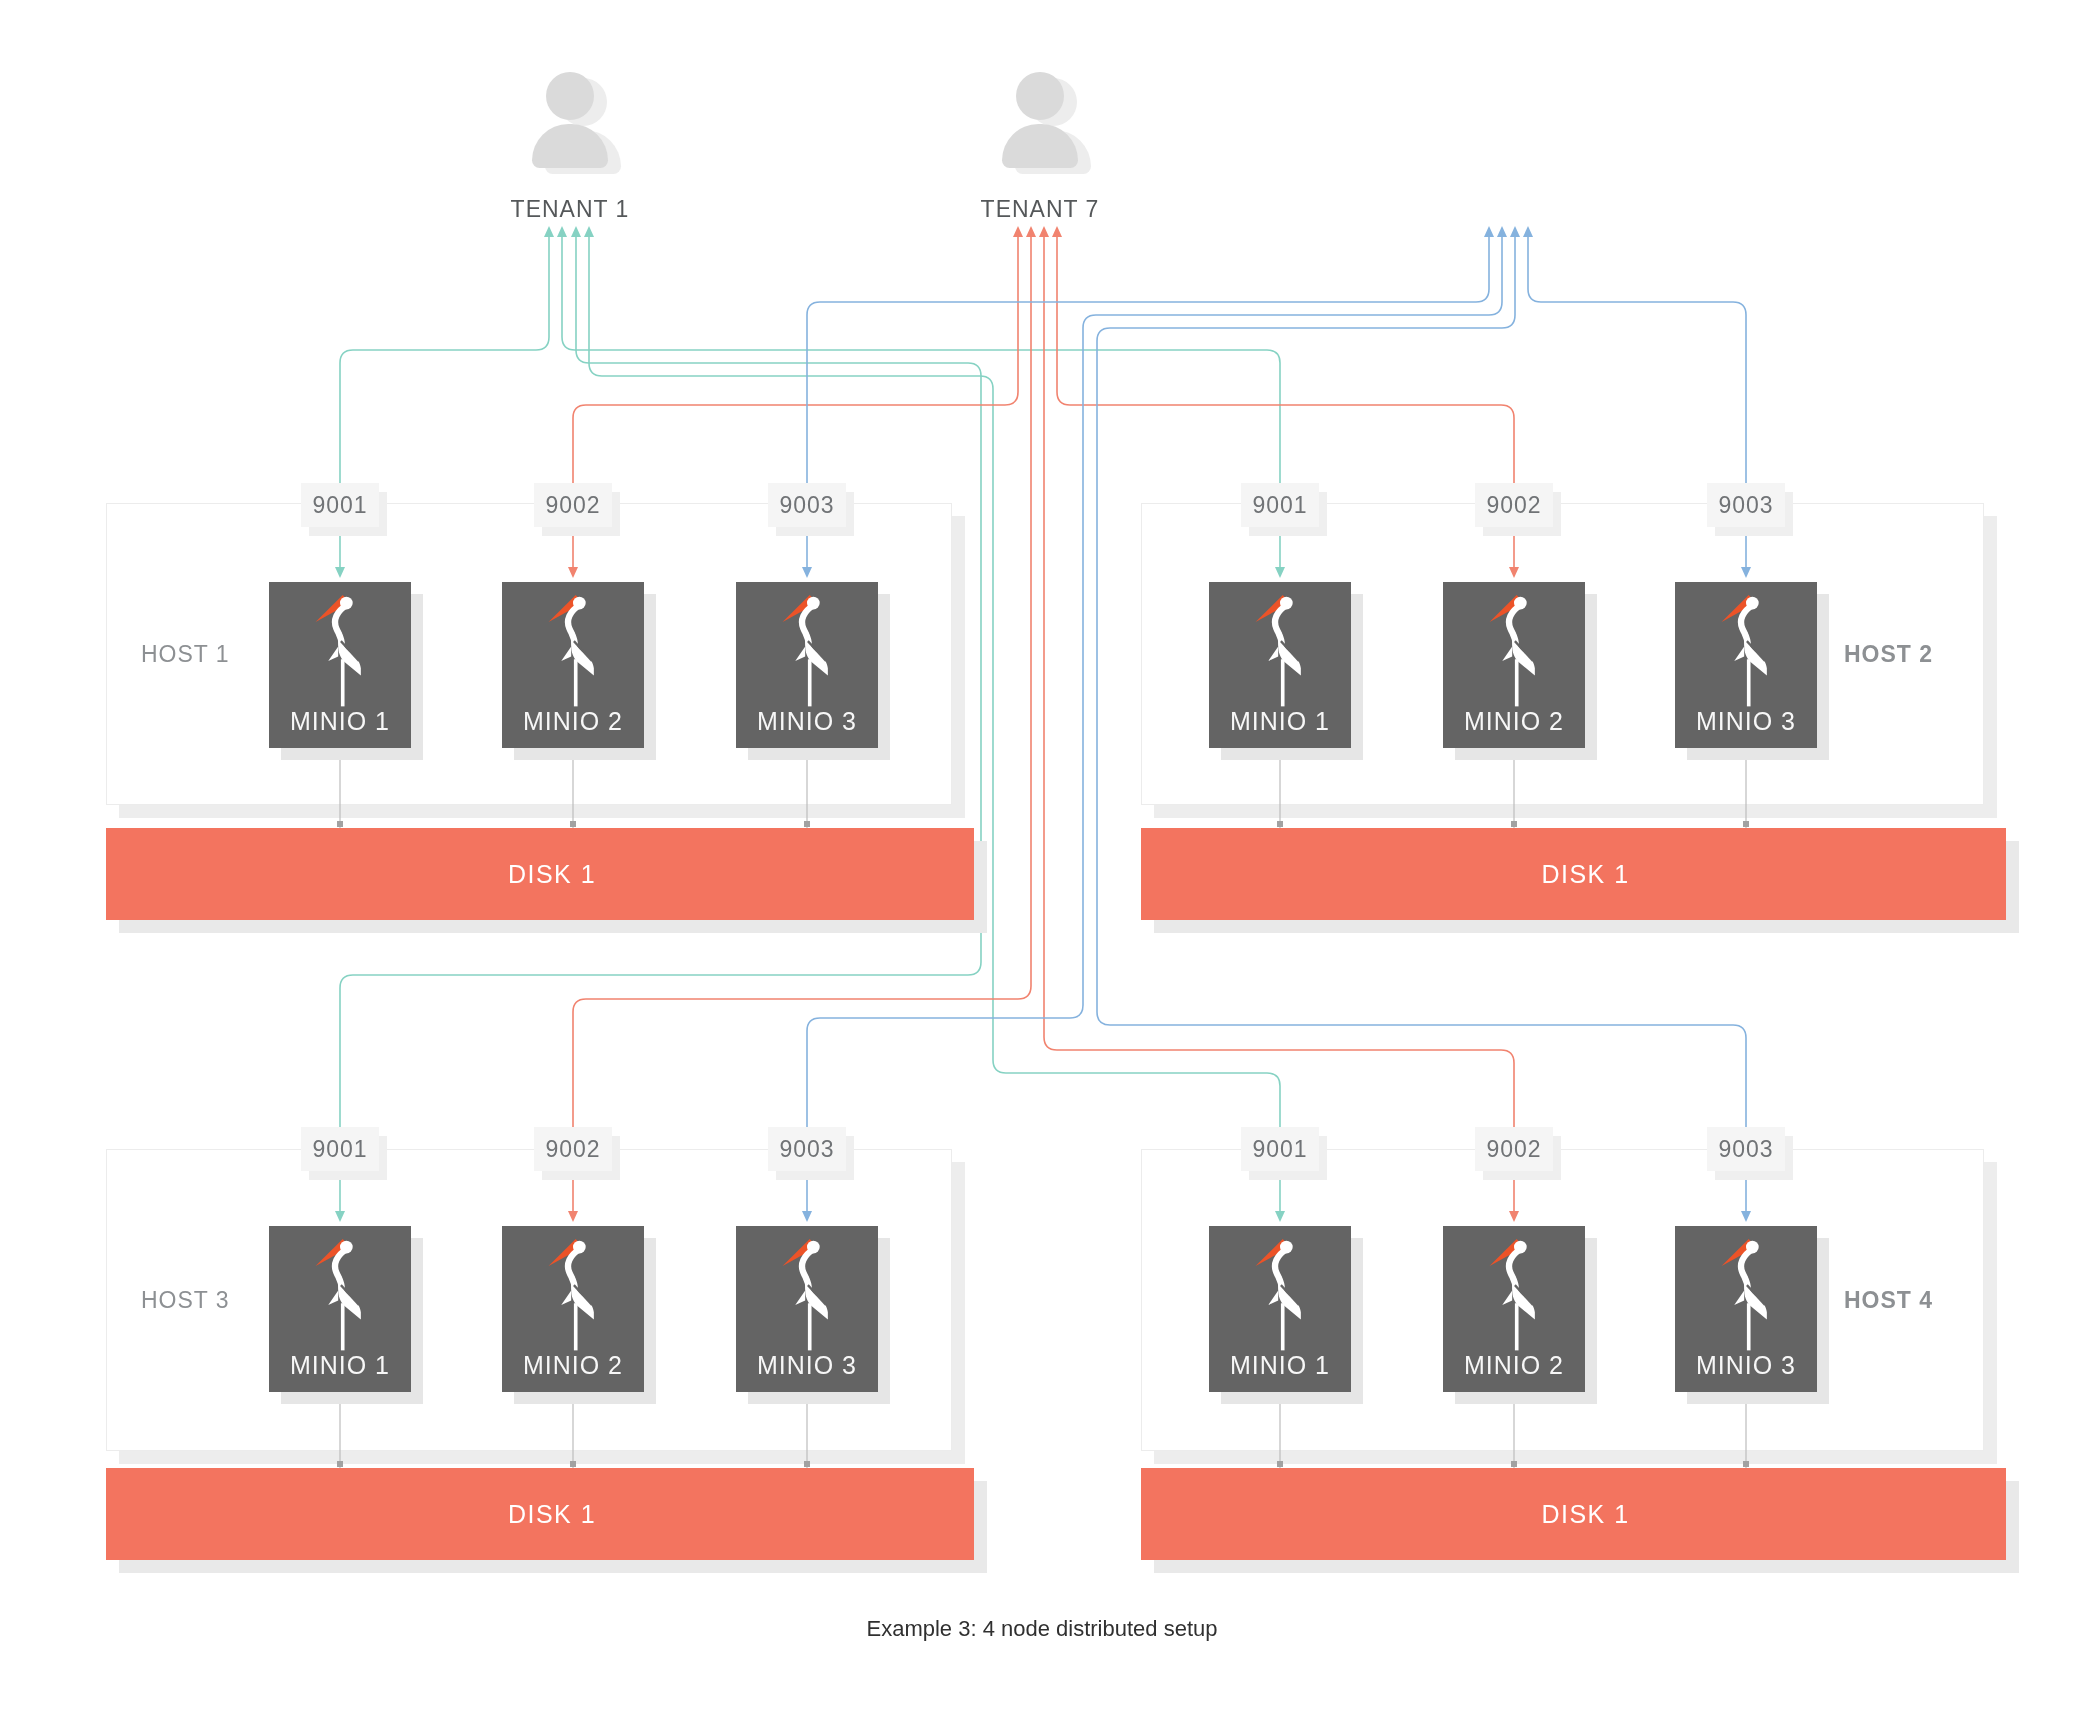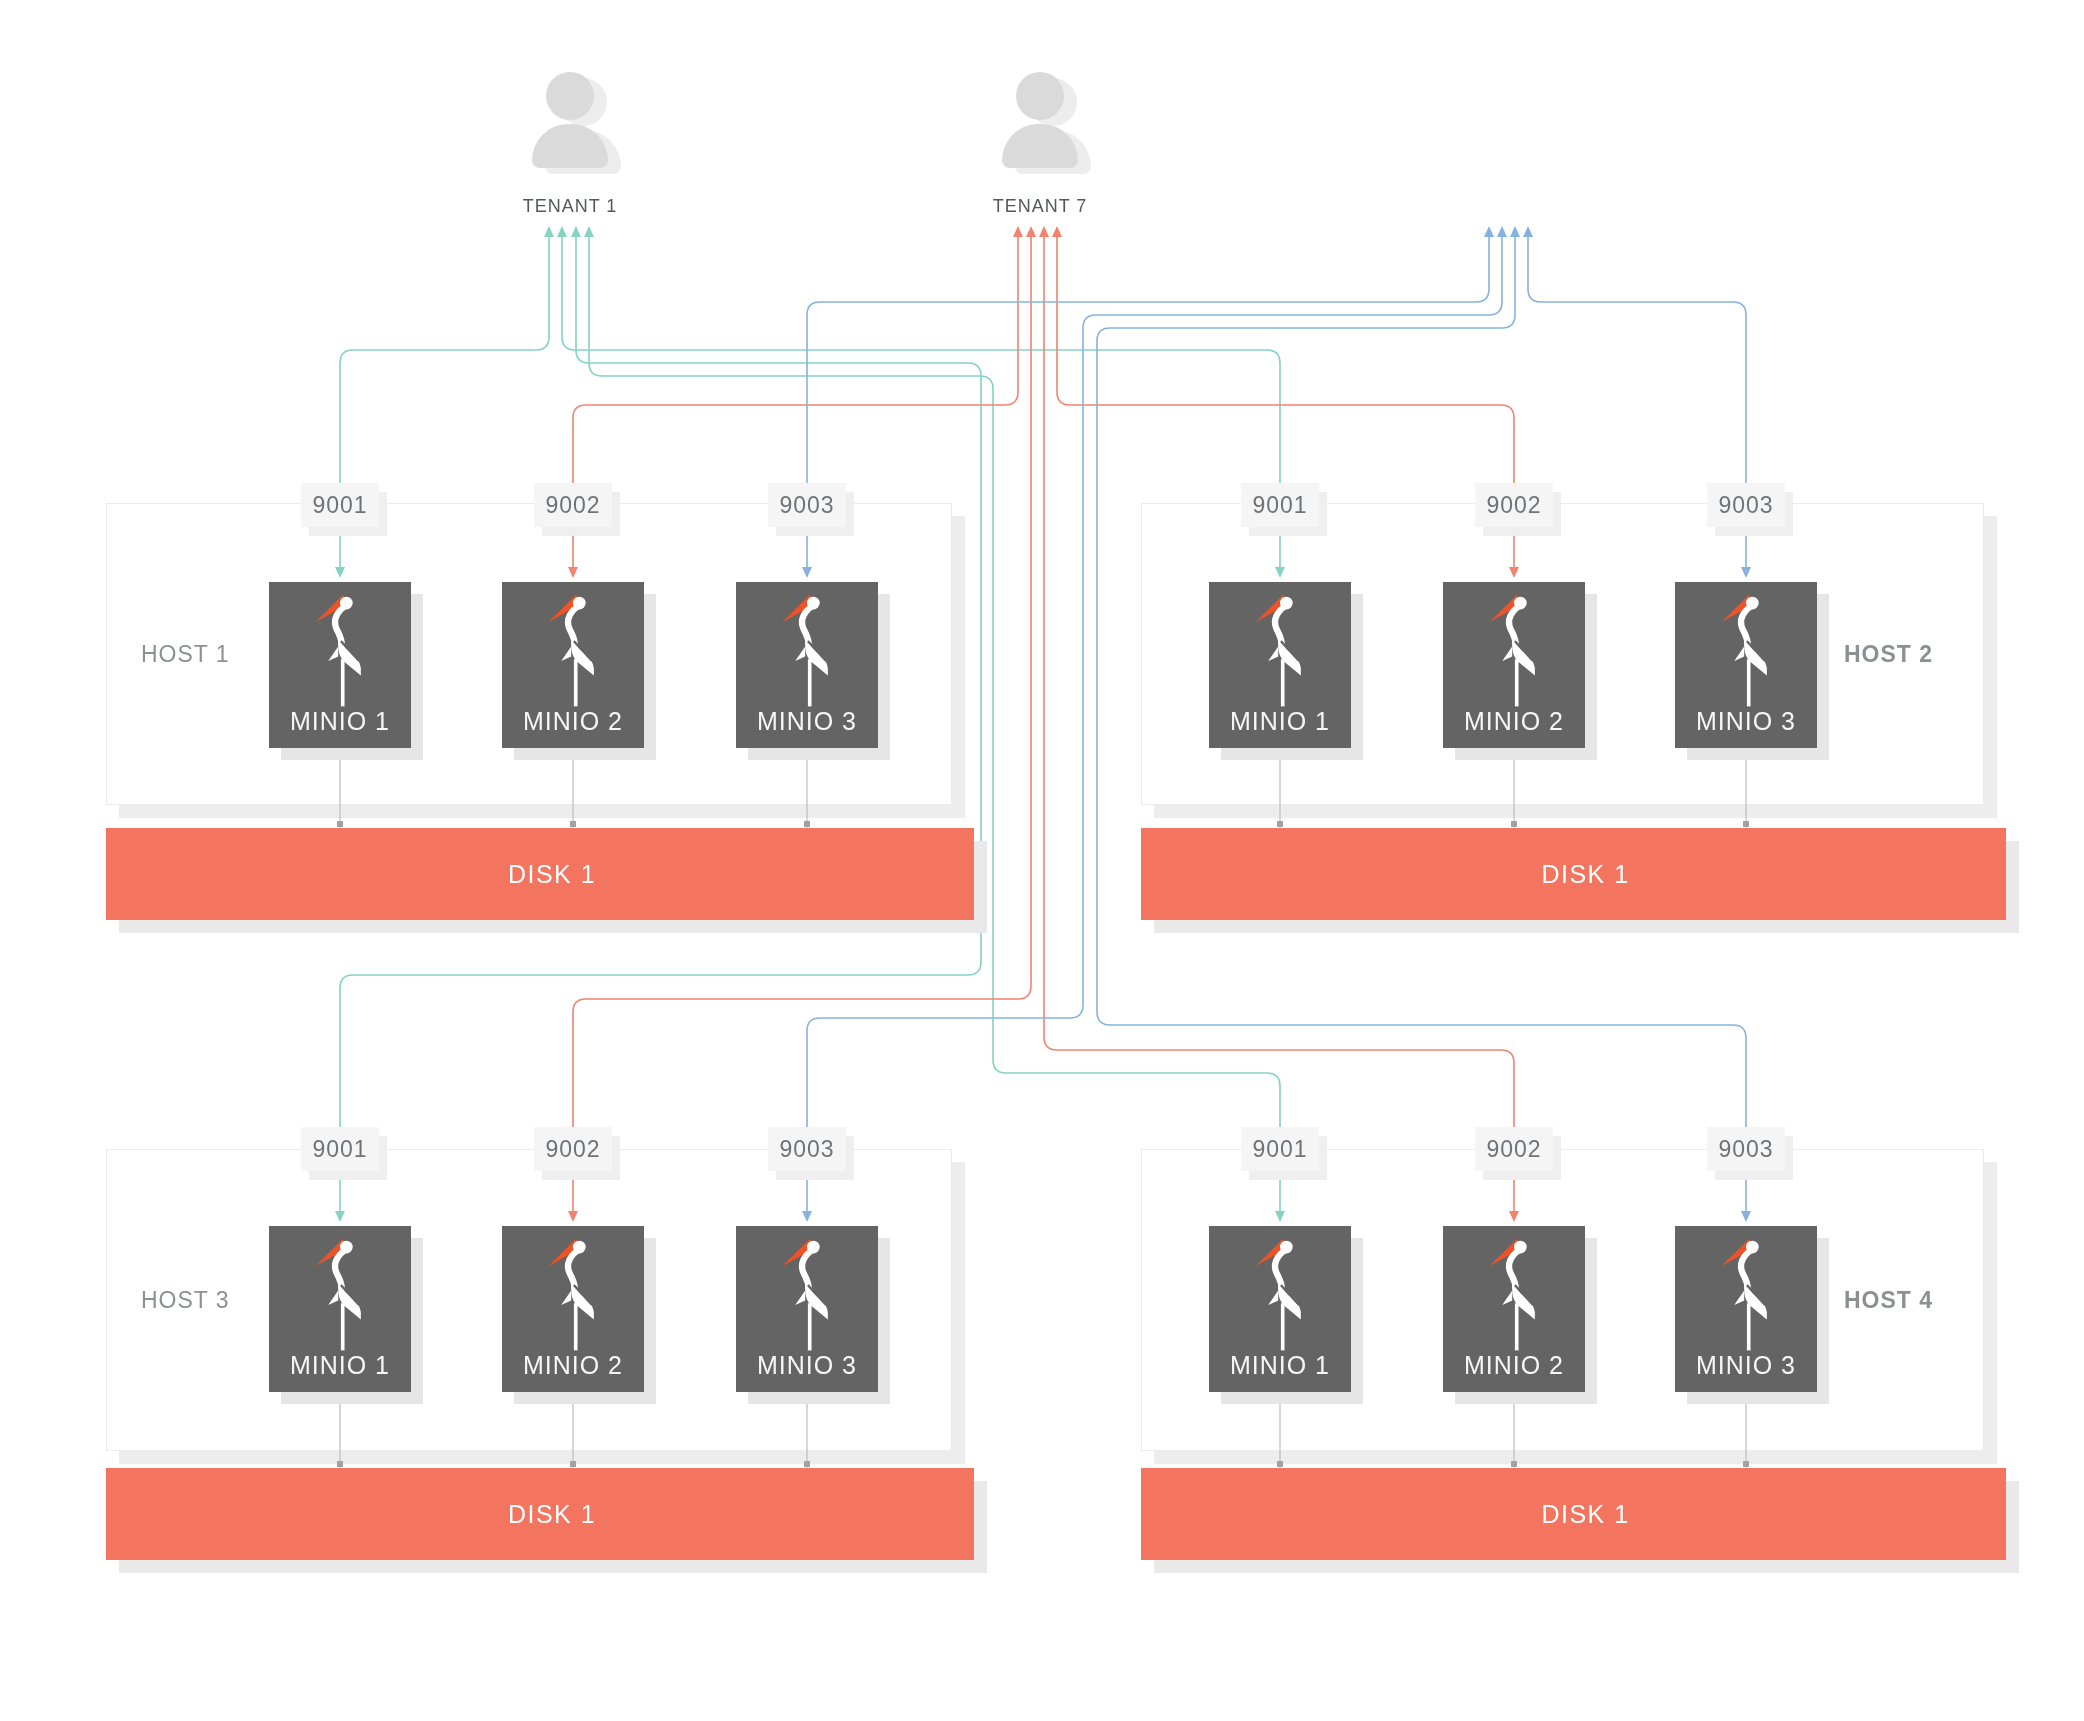--- a/index.html
+++ b/index.html
@@ -10,21 +10,21 @@
   
   .tenant{position:absolute;top:72px;width:140px;z-index:3;}
   .person{position:relative;width:96px;height:96px;margin:0 auto;}
   .p-head{position:absolute;left:24px;top:0;width:48px;height:48px;border-radius:50%;background:#dadada;}
   .p-body{position:absolute;left:10px;top:52px;width:76px;height:44px;
           border-radius:38px 38px 8px 8px;background:#dadada;}
   .person.shadow{position:absolute;left:50%;margin-left:-35px;top:6px;}
   .person.shadow .p-head{background:#ededed;}
   .person.shadow .p-body{background:#ededed;}
   .person.main{z-index:1;}
-  .tenant-label{margin-top:28px;text-align:center;font-size:18px;letter-spacing:1px;color:#55585a;}
+  .tenant-label{margin-top:28px;text-align:center;font-size:23px;letter-spacing:1px;color:#55585a;}
 
   
   .host{position:absolute;background:#fff;border:1px solid #ececec;box-shadow:13px 13px 0 0 #ededed;z-index:1;}
   .host-label{position:absolute;top:50%;transform:translateY(-50%);font-size:23px;color:#8d9093;letter-spacing:1px;}
   .host-label.left{left:34px;}
   .host-label.right{right:50px;font-weight:bold;}
 
   
   .port{position:absolute;width:78px;height:44px;background:#f5f5f5;box-shadow:8px 9px 0 0 #efefef;
         z-index:3;display:flex;align-items:center;justify-content:center;
@@ -116,20 +116,21 @@
       <path d="M1502,235 L1502,302 Q1502,315 1489,315 L1096,315 Q1083,315 1083,328 L1083,1005 Q1083,1018 1070,1018 L820,1018 Q807,1018 807,1031 L807,1213" fill="none" stroke="#85b2de" stroke-width="1.6"></path>
       <polygon points="1497,237 1502,226 1507,237" fill="#85b2de"></polygon>
       <polygon points="802,1211 807,1222 812,1211" fill="#85b2de"></polygon>
       <path d="M1515,235 L1515,315 Q1515,328 1502,328 L1110,328 Q1097,328 1097,341 L1097,1012 Q1097,1025 1110,1025 L1733,1025 Q1746,1025 1746,1038 L1746,1213" fill="none" stroke="#85b2de" stroke-width="1.6"></path>
       <polygon points="1510,237 1515,226 1520,237" fill="#85b2de"></polygon>
       <polygon points="1741,1211 1746,1222 1751,1211" fill="#85b2de"></polygon>
       <path d="M1528,235 L1528,289 Q1528,302 1541,302 L1733,302 Q1746,302 1746,315 L1746,569" fill="none" stroke="#85b2de" stroke-width="1.6"></path>
       <polygon points="1523,237 1528,226 1533,237" fill="#85b2de"></polygon>
       <polygon points="1741,567 1746,578 1751,567" fill="#85b2de"></polygon>
     </svg>
+  <div class="caption">Example 3: 4 node distributed setup</div>
 <div class="tenant" style="left: 500px;">
       <div style="position:relative;width:96px;height:96px;margin:0 auto;">
         <div class="person shadow">
           <div class="p-head"></div>
           <div class="p-body"></div>
         </div>
         <div class="person main" style="position:absolute;left:50%;margin-left:-48px;top:0;">
           <div class="p-head"></div>
           <div class="p-body"></div>
         </div>

